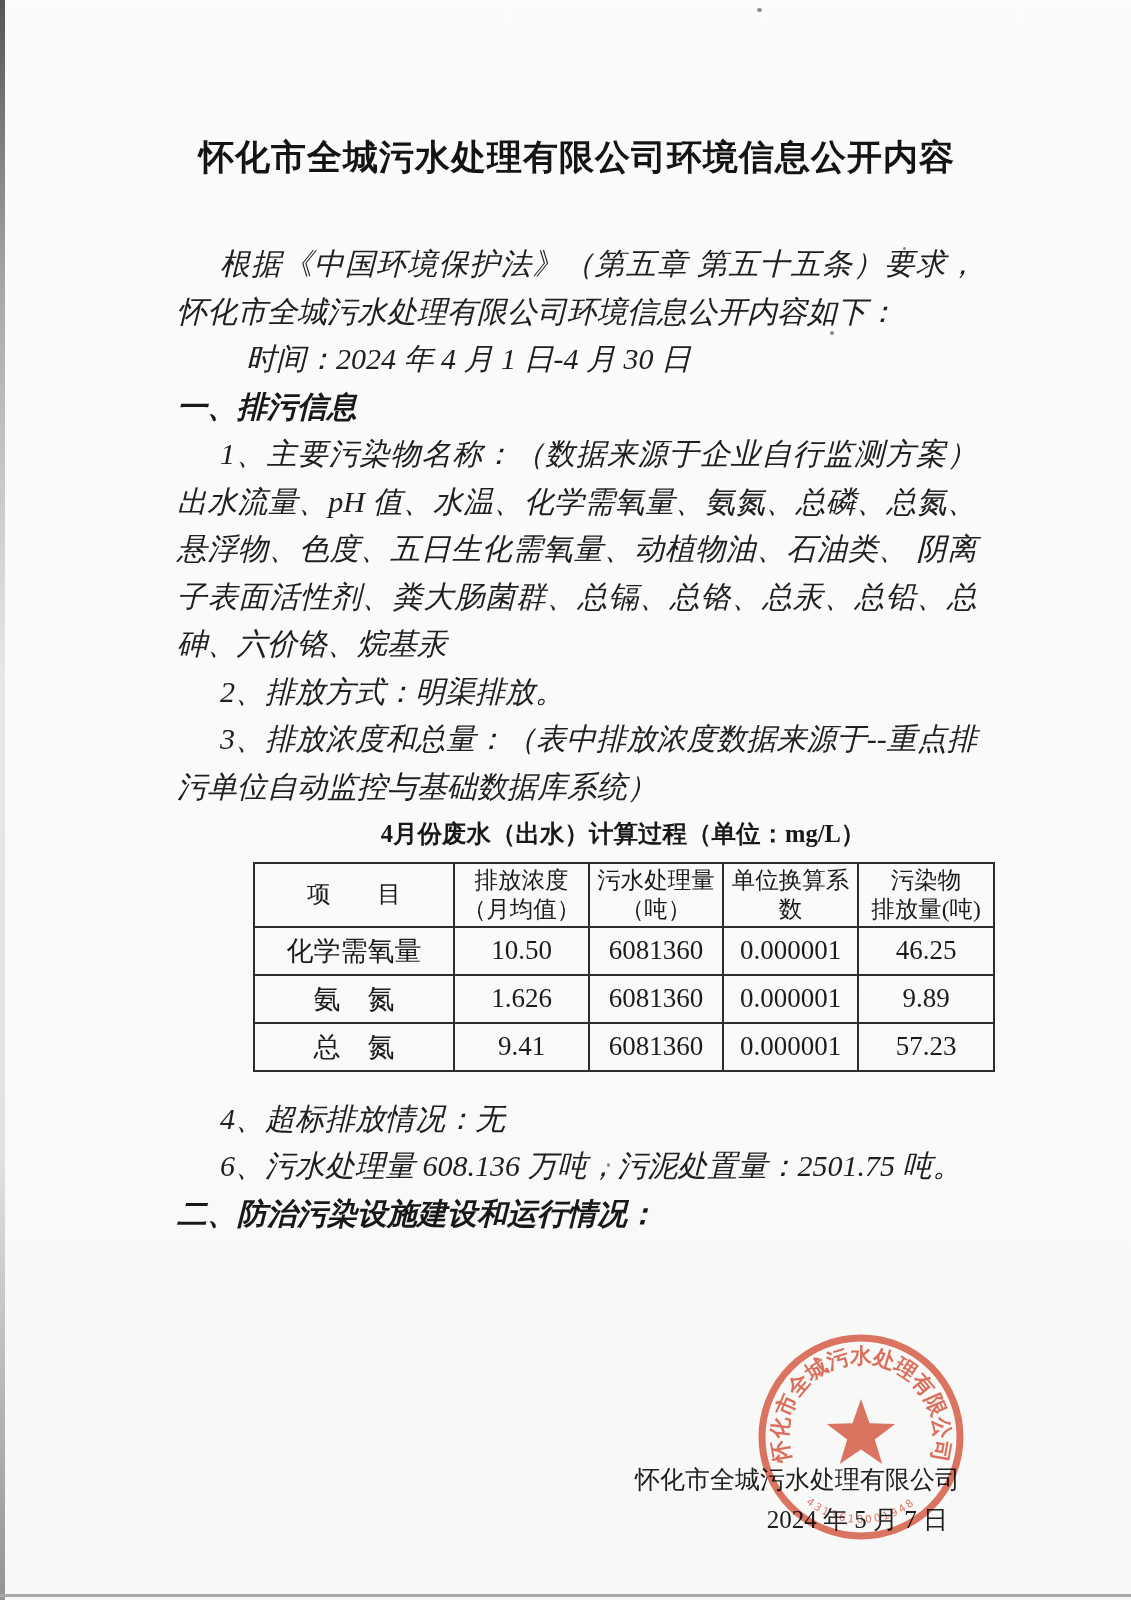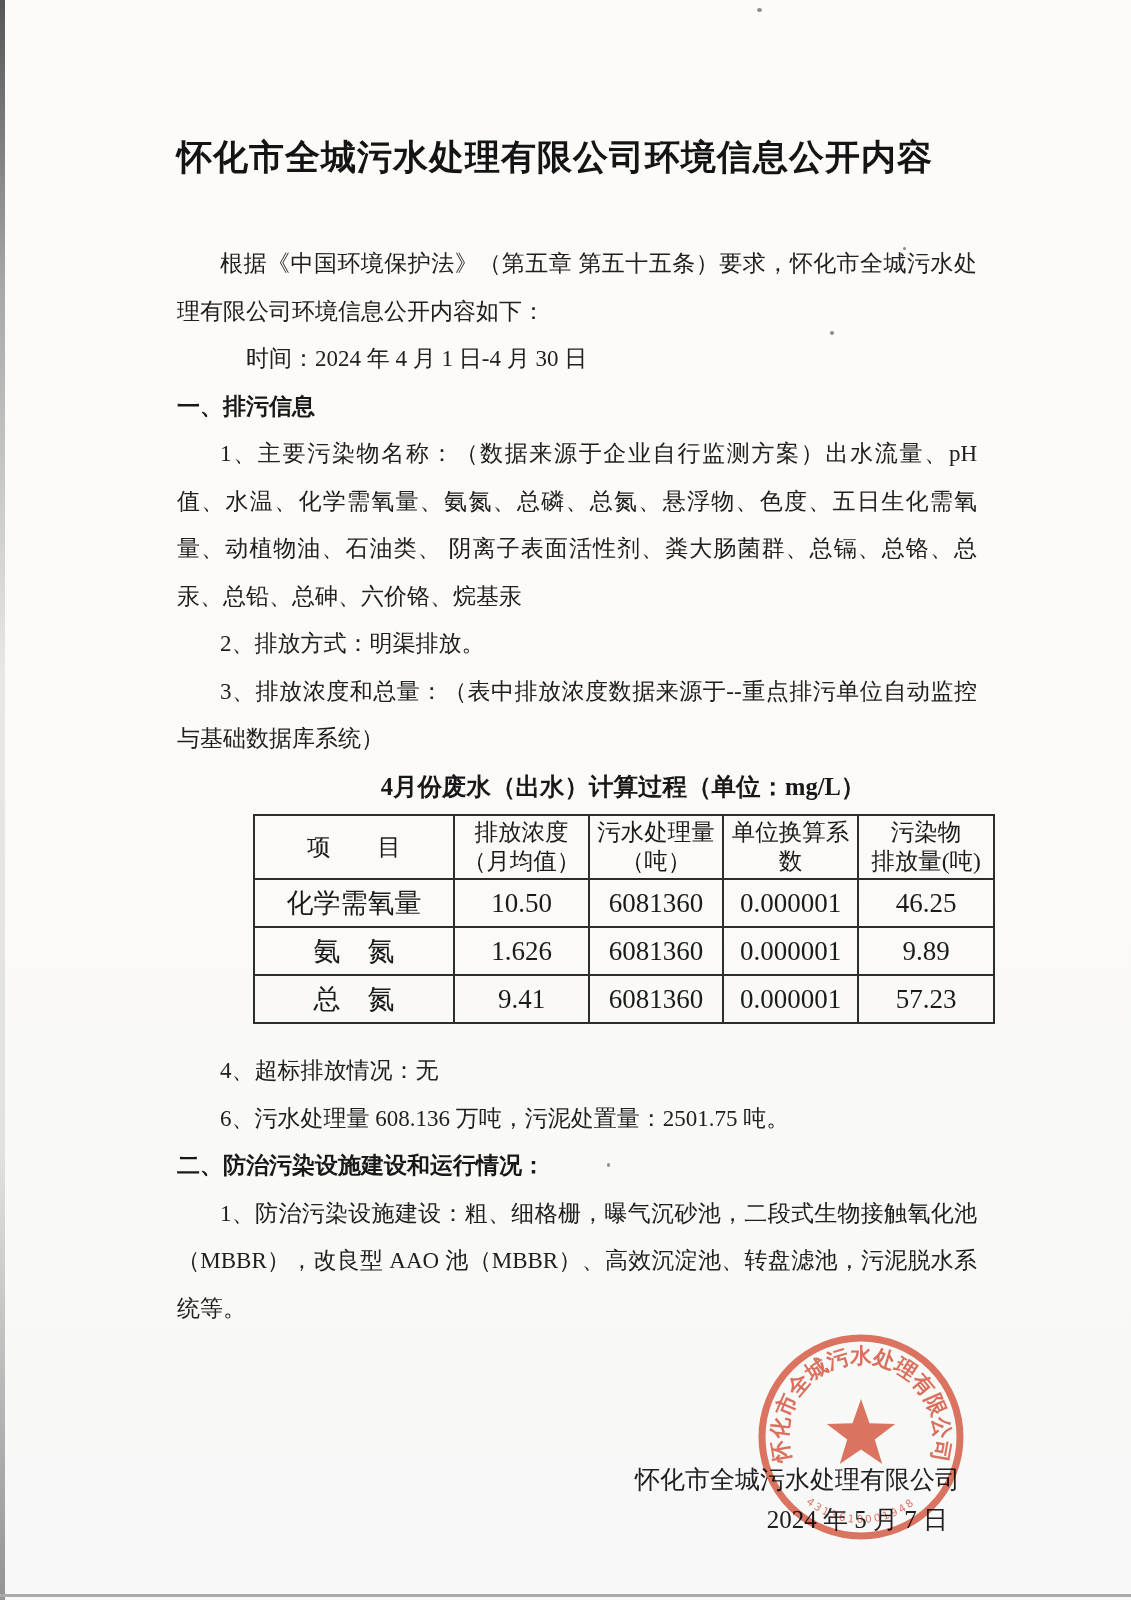--- a/index.html
+++ b/index.html
@@ -5,25 +5,25 @@
   html,body{margin:0;padding:0;background:#e9e9e9;}
   .page{
     position:relative;width:1131px;height:1600px;margin:0 auto;
     background:linear-gradient(180deg,#fcfbf9 0%,#fbfaf8 55%,#f7f8f7 100%);
     font-family:"Liberation Serif","DejaVu Serif",serif;
     color:#1e1e1e;overflow:hidden;
   }
   .content{position:absolute;left:177px;top:0;width:800px;}
   .doc-title{
     margin:133px 0 0 0;font-size:35px;line-height:50px;font-weight:700;
-    text-align:left;letter-spacing:1px;color:#141414;
+    text-align:center;letter-spacing:1px;color:#141414;
   }
   .para{
-    margin:0;font-size:23px;line-height:47.5px;text-align:justify;
-    text-indent:43px;color:#202020;
+    margin:0;font-size:30px;line-height:47.5px;text-align:justify;
+    text-indent:43px;color:#202020;font-style:italic;
   }
   .intro{margin-top:57px;}
   .period{text-indent:69px;}
   .heading{text-indent:0;font-weight:700;color:#181818;}
   .tbl-caption{
     margin:0 0 0 76px;width:740px;text-align:center;
     font-size:24.5px;line-height:47.5px;font-weight:700;color:#181818;
   }
   table.data{
     margin:4px 0 0 76px;border-collapse:collapse;table-layout:fixed;width:740px;border-radius:12px;
@@ -115,21 +115,20 @@
           <td>0.000001</td>
           <td>57.23</td>
         </tr>
       </tbody>
     </table>
 
     <p class="para after-table">4、超标排放情况：无</p>
     <p class="para">6、污水处理量 608.136 万吨，污泥处置量：2501.75 吨。</p>
 
     <p class="para heading">二、防治污染设施建设和运行情况：</p>
-    <p class="para">1、防治污染设施建设：粗、细格栅，曝气沉砂池，二段式生物接触氧化池（MBBR），改良型 AAO 池（MBBR）、高效沉淀池、转盘滤池，污泥脱水系统等。</p>
   </div>
 
   <div class="signature">
     <div>怀化市全城污水处理有限公司</div>
     <div class="sig-date">2024 年 5 月 7 日</div>
   </div>
 
   <svg class="seal" viewBox="0 0 216 216" xmlns="http://www.w3.org/2000/svg">
     <defs>
       <path id="sealTopArc" d="M 37.2 129.6 A 74 74 0 1 1 178.8 129.6" fill="none"></path>

